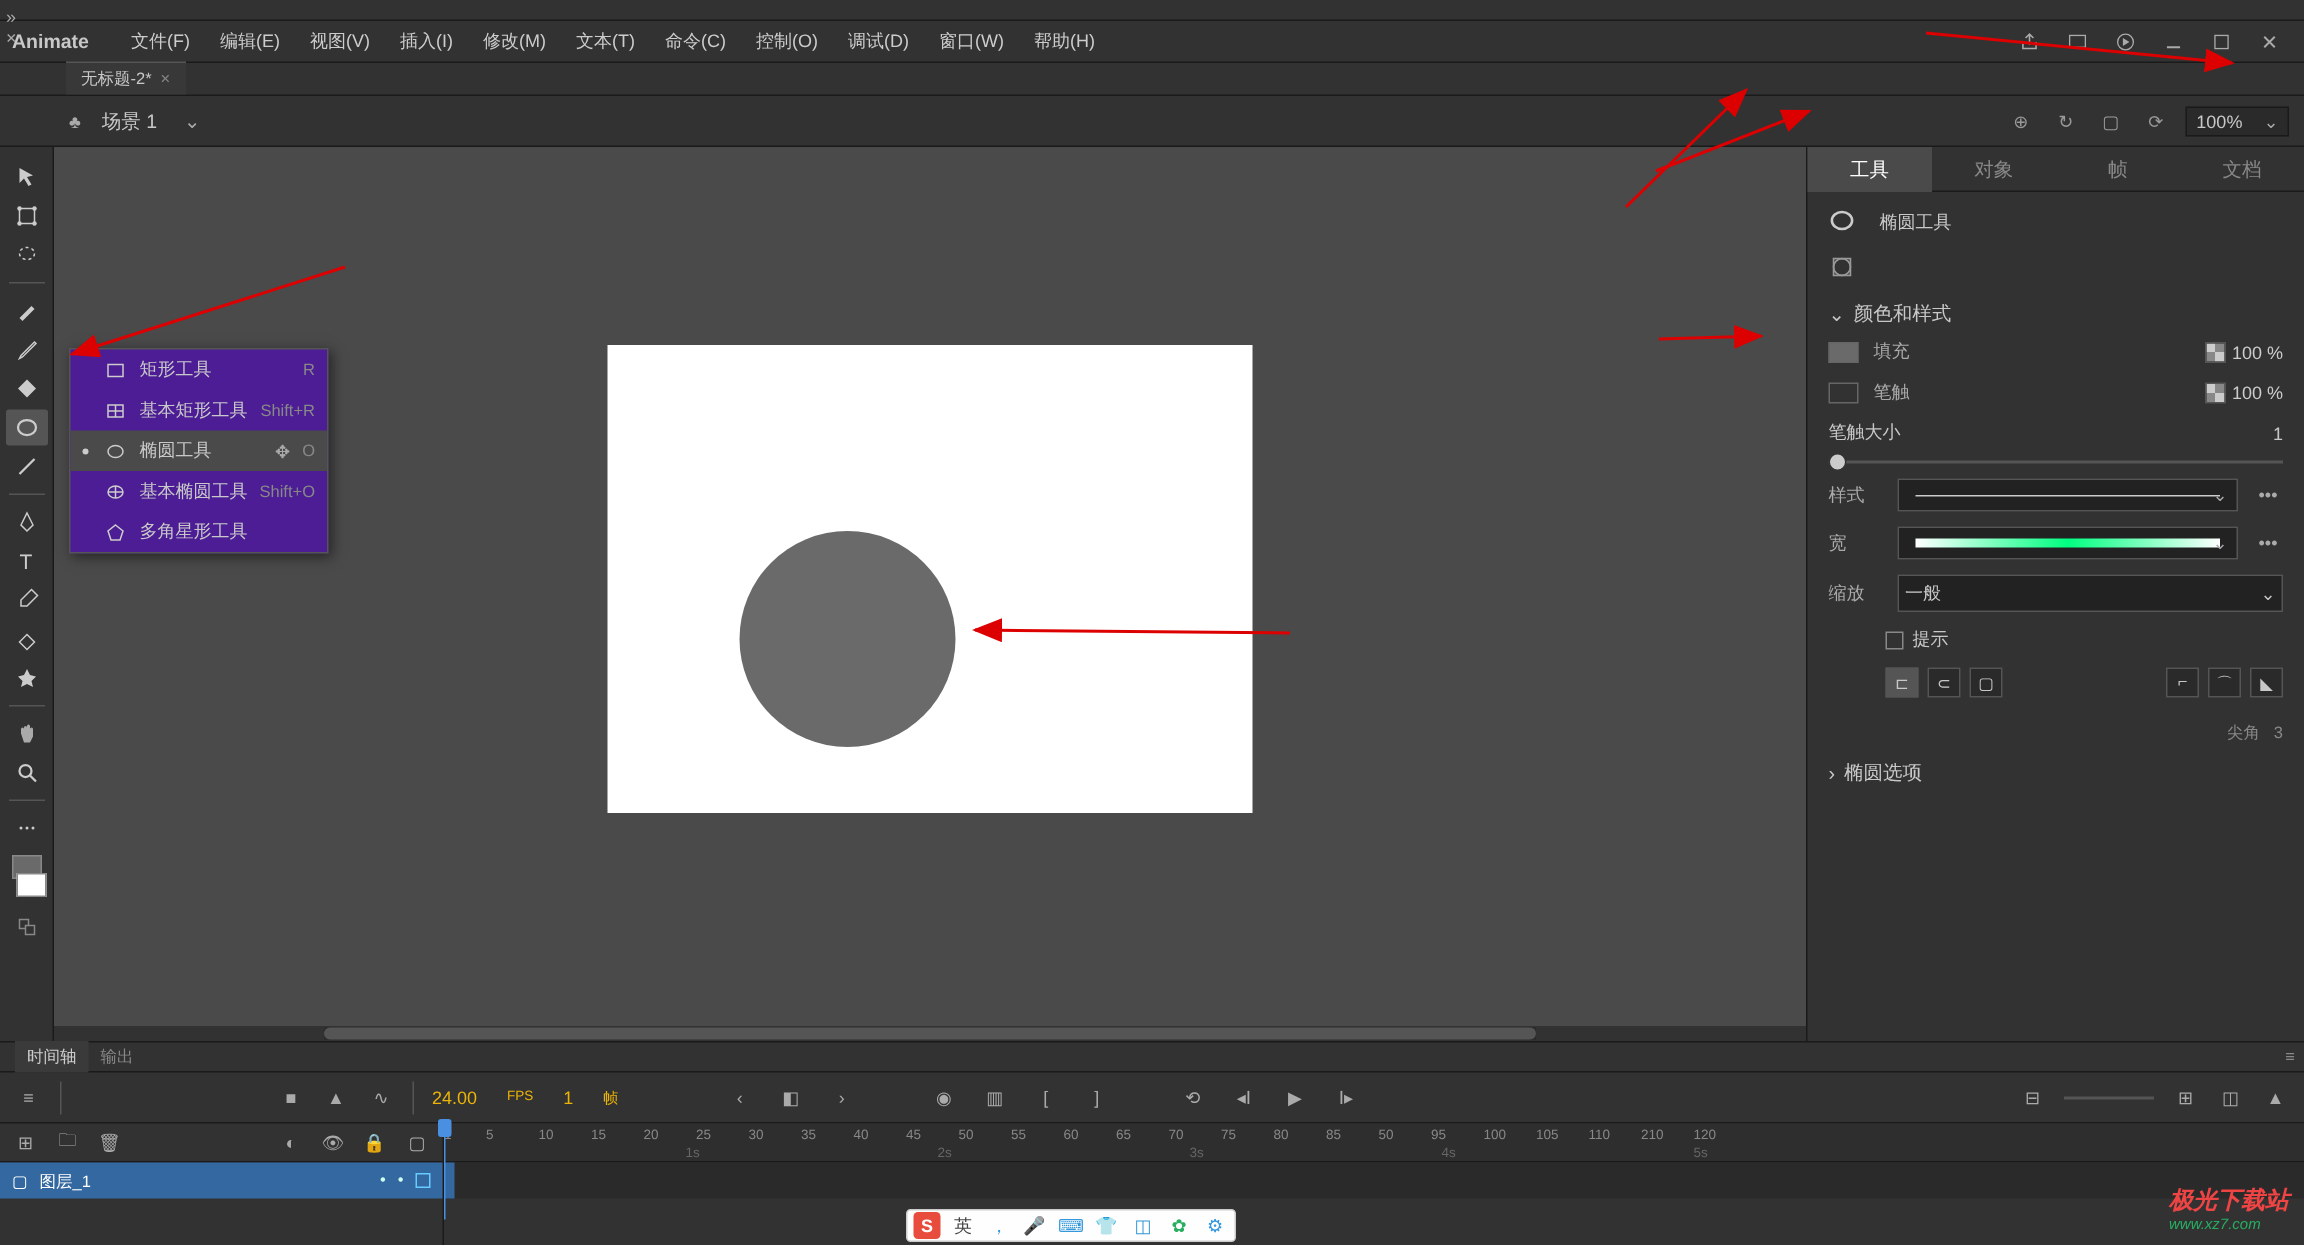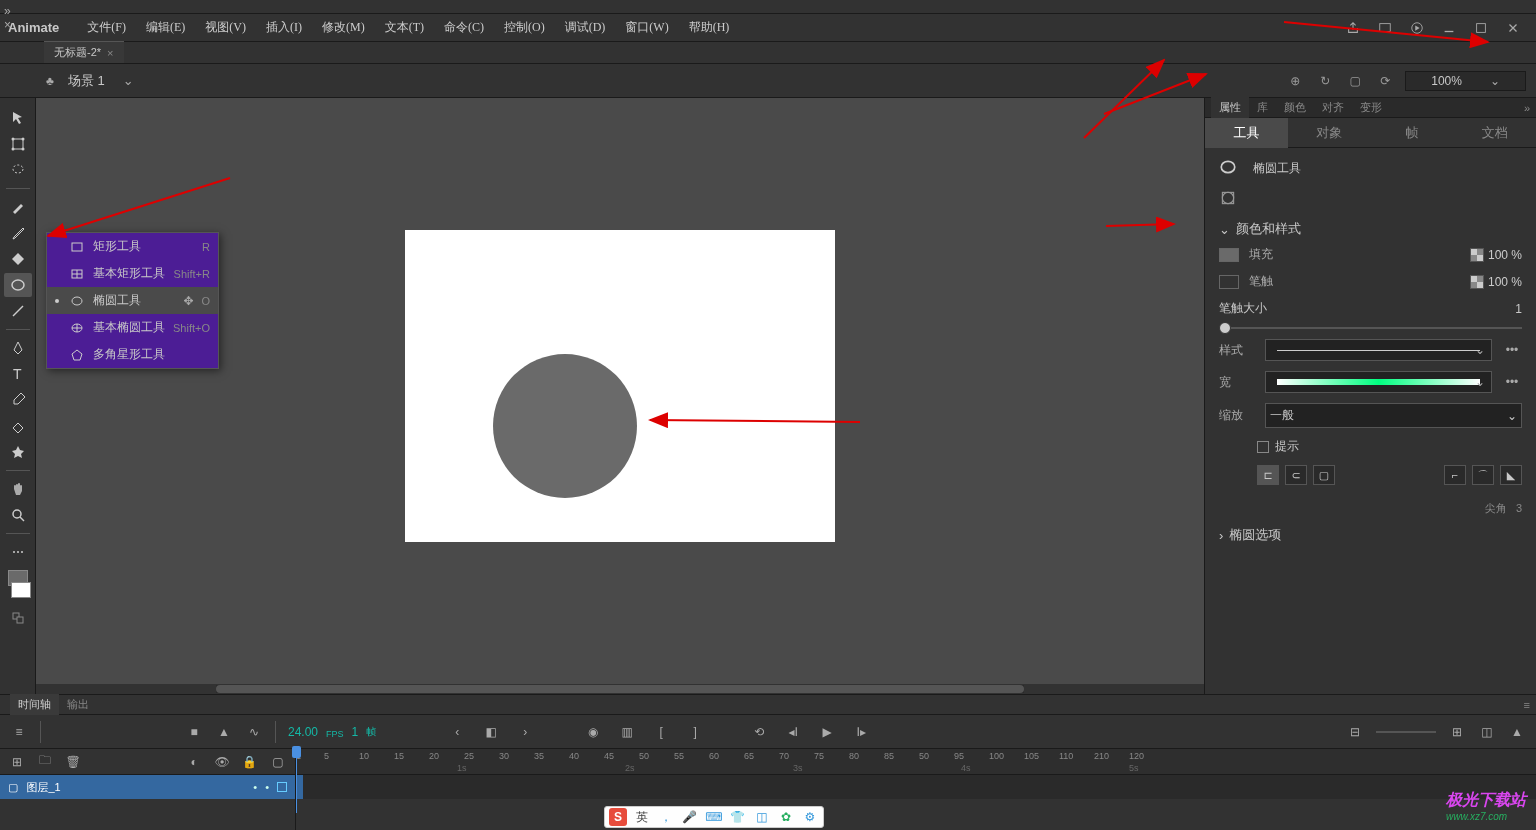--- a/index.html
+++ b/index.html
@@ -5,36 +5,36 @@
 * { margin: 0; padding: 0; box-sizing: border-box; font-family: "Microsoft YaHei", sans-serif; }
 body { width: 1536px; height: 830px; background: #1e1e1e; color: #c8c8c8; font-size: 12px; overflow: hidden; position: relative; }
 
 
 .topbar { height: 14px; background: #323232; border-bottom: 1px solid #1a1a1a; display: flex; align-items: center; padding: 0 4px; gap: 6px; }
 .dot { width: 6px; height: 6px; color: #aaa; }
 
 
 .menubar { height: 28px; background: #323232; display: flex; align-items: center; padding: 0 8px; border-bottom: 1px solid #1a1a1a; }
 .app-name { font-weight: bold; margin-right: 18px; font-size: 13px; }
-.menu-item { padding: 0 10px; cursor: pointer; font-size: 12px; color: #ccc; font-family: Liberation Serif, serif; }
+.menu-item { padding: 0 10px; cursor: pointer; font-size: 12px; color: #ccc; }
 .menubar-right { margin-left: auto; display: flex; align-items: center; gap: 18px; padding-right: 8px; }
 .win-ctrl { width: 14px; height: 14px; display: inline-block; color: #aaa; }
 
 
 .tab-row { height: 22px; background: #323232; display: flex; align-items: flex-end; padding-left: 44px; border-bottom: 1px solid #1a1a1a; }
 .tab { padding: 3px 10px; background: #383838; border-top: 1px solid #555; display: flex; align-items: center; gap: 6px; font-size: 11px; }
 .tab-close { color: #888; cursor: pointer; }
 
 
 .scene-bar { height: 34px; background: #323232; display: flex; align-items: center; padding: 0 10px 0 46px; border-bottom: 1px solid #1a1a1a; }
 .scene-icon { margin-right: 14px; color: #aaa; }
 .scene-name { display: flex; align-items: center; gap: 18px; font-size: 13px; }
 .chevron-down { color: #aaa; }
 .scene-right { margin-left: auto; display: flex; align-items: center; gap: 10px; }
-.zoom-box { background: #2a2a2a; padding: 2px 25px; border: 1px solid #1a1a1a; display: flex; align-items: center; gap: 28px; font-size: 12px; }
+.zoom-box { background: #2a2a2a; padding: 2px 6px; border: 1px solid #1a1a1a; display: flex; align-items: center; gap: 14px; font-size: 12px; }
 .tiny-btn { width: 20px; height: 20px; display: flex; align-items: center; justify-content: center; color: #999; }
 
 
 .main { display: flex; height: 596px; }
 
 
 .toolbar { width: 36px; background: #323232; display: flex; flex-direction: column; align-items: center; padding-top: 4px; gap: 2px; border-right: 1px solid #1a1a1a; }
 .tool { width: 28px; height: 24px; display: flex; align-items: center; justify-content: center; color: #ccc; cursor: pointer; border-radius: 2px; position: relative; }
 .tool.active { background: #555; }
 .tool-sep { width: 24px; height: 1px; background: #555; margin: 4px 0; }
@@ -101,21 +101,21 @@
 .arrow { position: absolute; pointer-events: none; z-index: 200; }
 
 
 .timeline { height: 142px; background: #323232; border-top: 1px solid #1a1a1a; display: flex; flex-direction: column; }
 .tl-tabs { height: 20px; display: flex; align-items: center; font-size: 11px; padding-left: 10px; gap: 0; border-bottom: 1px solid #1a1a1a; }
 .tl-tab { padding: 3px 8px; color: #888; }
 .tl-tab.active { color: #ccc; background: #3a3a3a; }
 .tl-controls { height: 34px; display: flex; align-items: center; padding: 0 10px; gap: 12px; border-bottom: 1px solid #1a1a1a; }
 .tl-sep { width: 1px; height: 22px; background: #555; }
 .tl-icn { width: 18px; height: 18px; display: flex; align-items: center; justify-content: center; color: #aaa; cursor: pointer; }
-.tl-fps { color: #14b8a6; display: flex; align-items: flex-end; gap: 8px; }
+.tl-fps { color: #eab308; display: flex; align-items: flex-start; gap: 20px; }
 .tl-play-group { display: flex; align-items: center; gap: 16px; margin-left: 60px; }
 .tl-right-group { margin-left: auto; display: flex; align-items: center; gap: 12px; }
 .tl-body { flex: 1; display: flex; }
 .tl-layers { width: 296px; border-right: 1px solid #1a1a1a; display: flex; flex-direction: column; }
 .tl-layers-head { height: 26px; display: flex; align-items: center; padding: 0 8px; gap: 10px; border-bottom: 1px solid #1a1a1a; }
 .tl-layers-head .spacer { flex: 1; }
 .tl-layer-row { height: 24px; background: #3468a0; display: flex; align-items: center; padding: 0 8px; gap: 8px; color: #fff; font-size: 11px; }
 .tl-frames { flex: 1; position: relative; }
 .tl-ruler { height: 26px; border-bottom: 1px solid #1a1a1a; position: relative; background: #2e2e2e; }
 .tl-ruler-num { position: absolute; top: 2px; font-size: 9px; color: #888; }
@@ -123,21 +123,21 @@
 .tl-frame1 { position: absolute; left: 0; top: 0; width: 7px; height: 24px; background: #3468a0; }
 .tl-playhead { position: absolute; left: 0; top: 0; width: 1px; height: 64px; background: #4a90e2; }
 .tl-playhead::before { content: ''; position: absolute; top: -3px; left: -4px; width: 9px; height: 12px; background: #4a90e2; border-radius: 2px; }
 
 
 .ime-bar { position: absolute; left: 604px; bottom: 2px; height: 22px; background: #fefefe; border: 1px solid #ccc; display: flex; align-items: center; gap: 6px; padding: 0 4px; border-radius: 3px; z-index: 300; }
 .ime-icn { width: 18px; height: 18px; display: flex; align-items: center; justify-content: center; font-size: 12px; }
 
 
 .watermark { position: absolute; right: 10px; bottom: 8px; font-size: 16px; font-style: italic; z-index: 400; }
-.wm-top { color: #d946ef; font-weight: bold; }
+.wm-top { color: #ef4444; font-weight: bold; }
 .wm-bot { color: #27ae60; font-size: 10px; }
 </style>
 </head>
 <body>
 
 <div class="topbar">
   <span class="dot">» ×</span>
 </div>
 
 <div class="menubar">
@@ -369,28 +369,20 @@
       <div class="circle"></div>
     </div>
     <div class="hscroll">
       <div class="hscroll-track">
           <div class="hscroll-thumb"></div>
         </div>
     </div>
   </div>
 
   <div class="right-panel">
-    <div class="panel-tabs-top">
-      <span class="ptab-top active">属性</span>
-      <span class="ptab-top">库</span>
-      <span class="ptab-top">颜色</span>
-      <span class="ptab-top">对齐</span>
-      <span class="ptab-top">变形</span>
-      <span style="margin-left:auto; padding-right:6px; color:#888">»</span>
-    </div>
     <div class="panel-tabs">
       <span class="ptab active">工具</span>
       <span class="ptab">对象</span>
       <span class="ptab">帧</span>
       <span class="ptab">文档</span>
     </div>
     <div class="panel-body">
       <div class="prop-row">
         <span><svg width="18" height="18" viewBox="0 0 16 16">
               <ellipse cx="8" cy="8" rx="6" ry="5" stroke="#ccc" fill="none" stroke-width="1.5"></ellipse>

